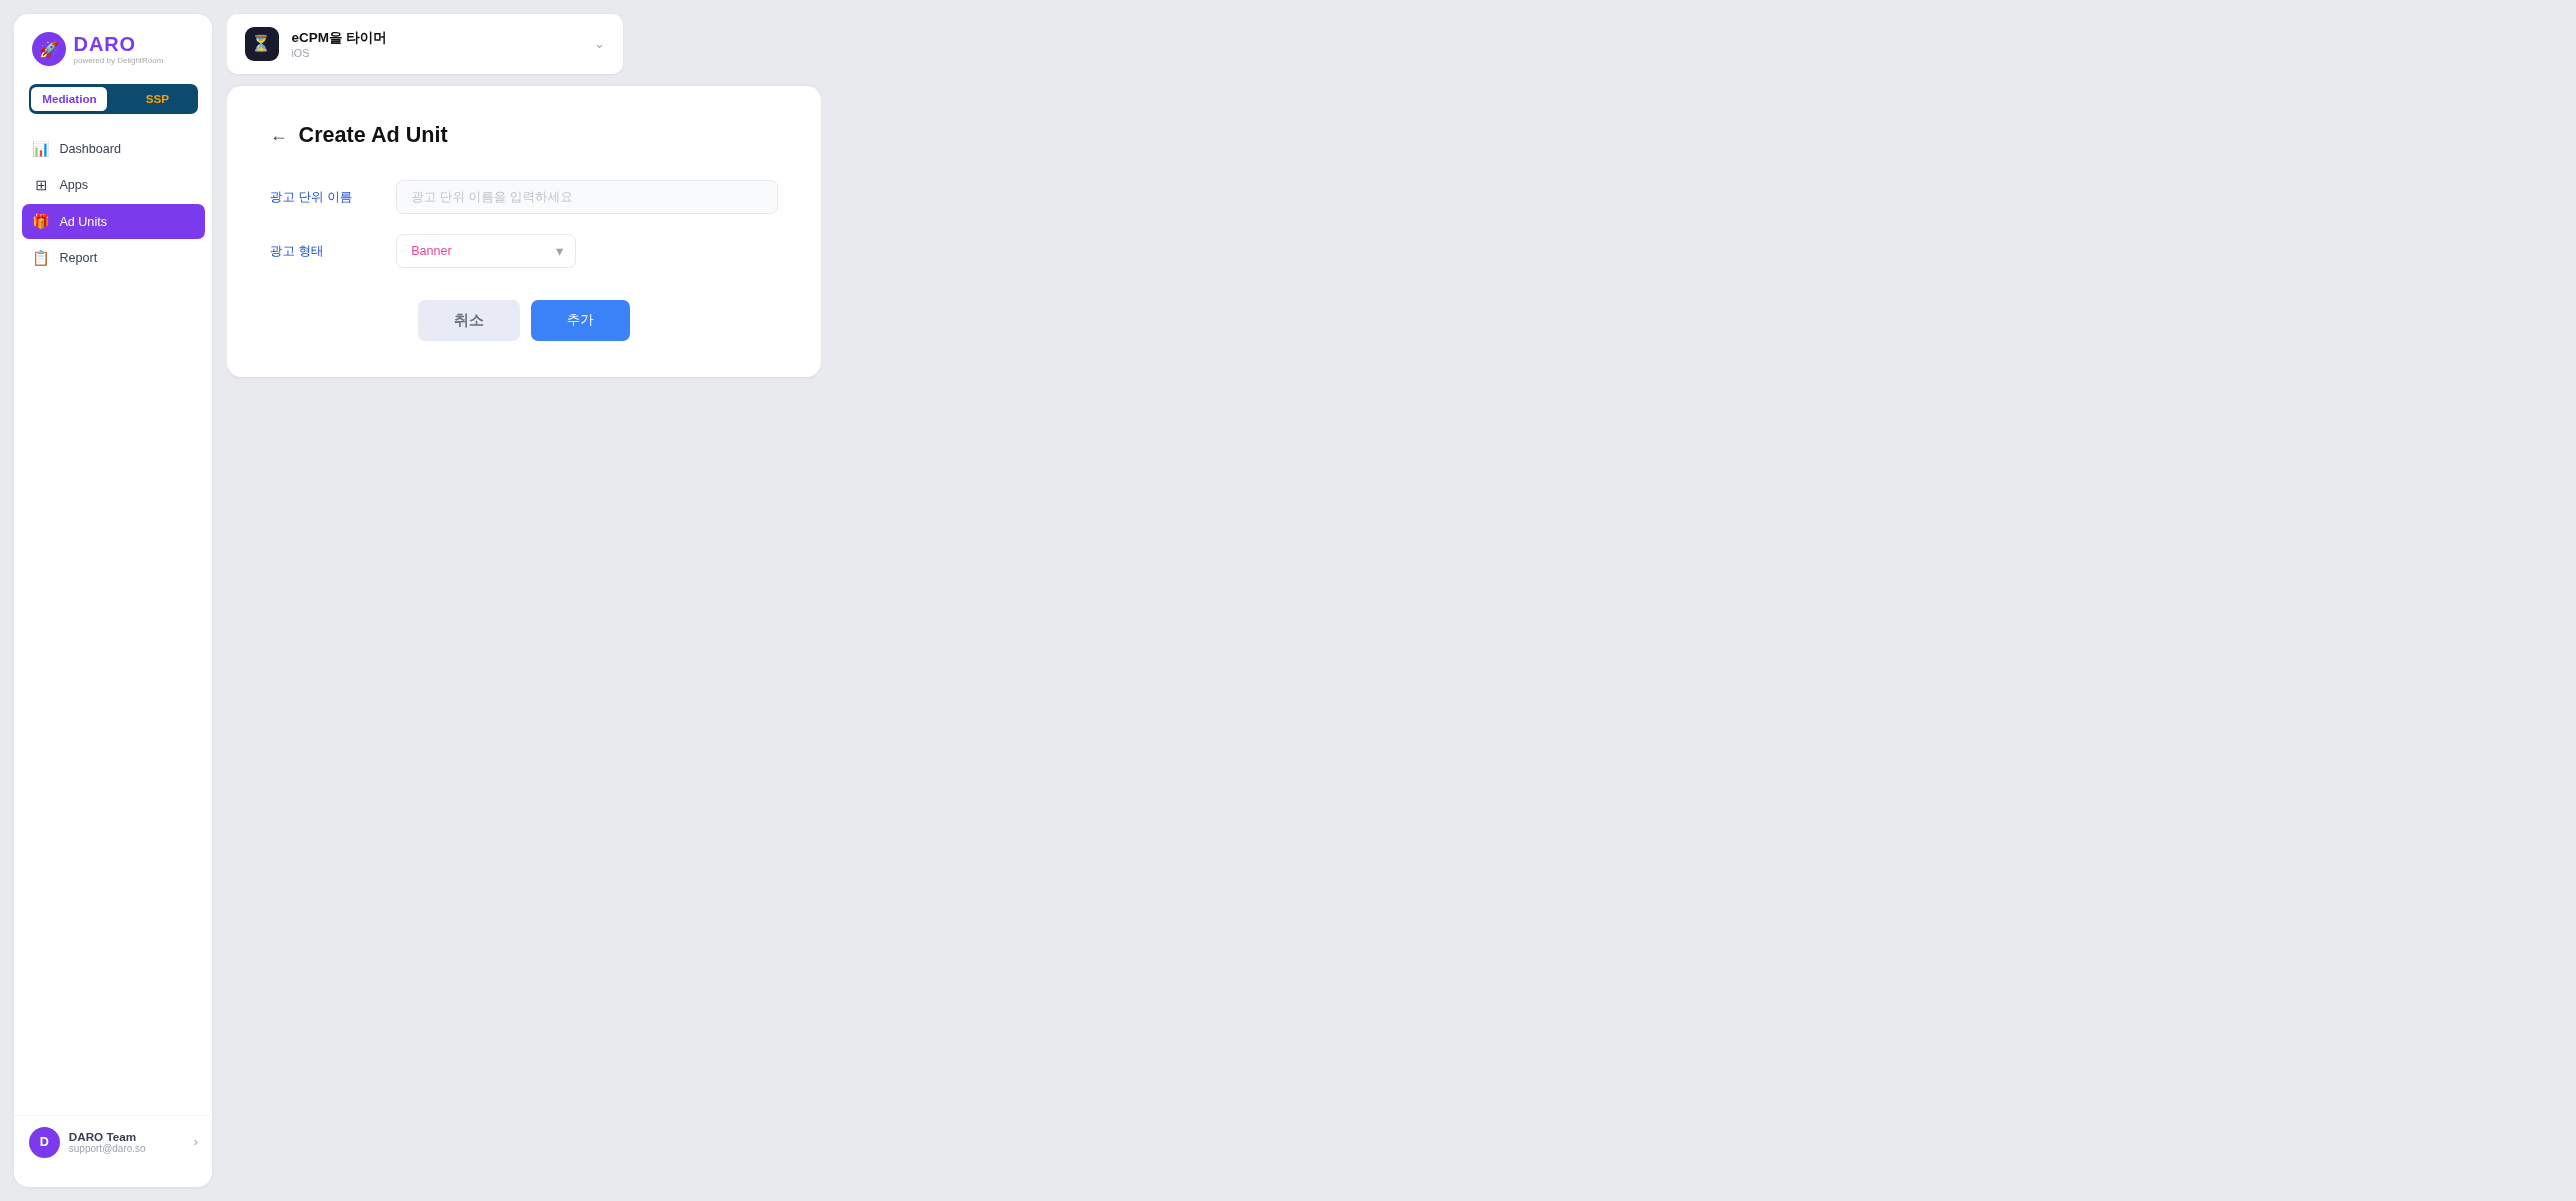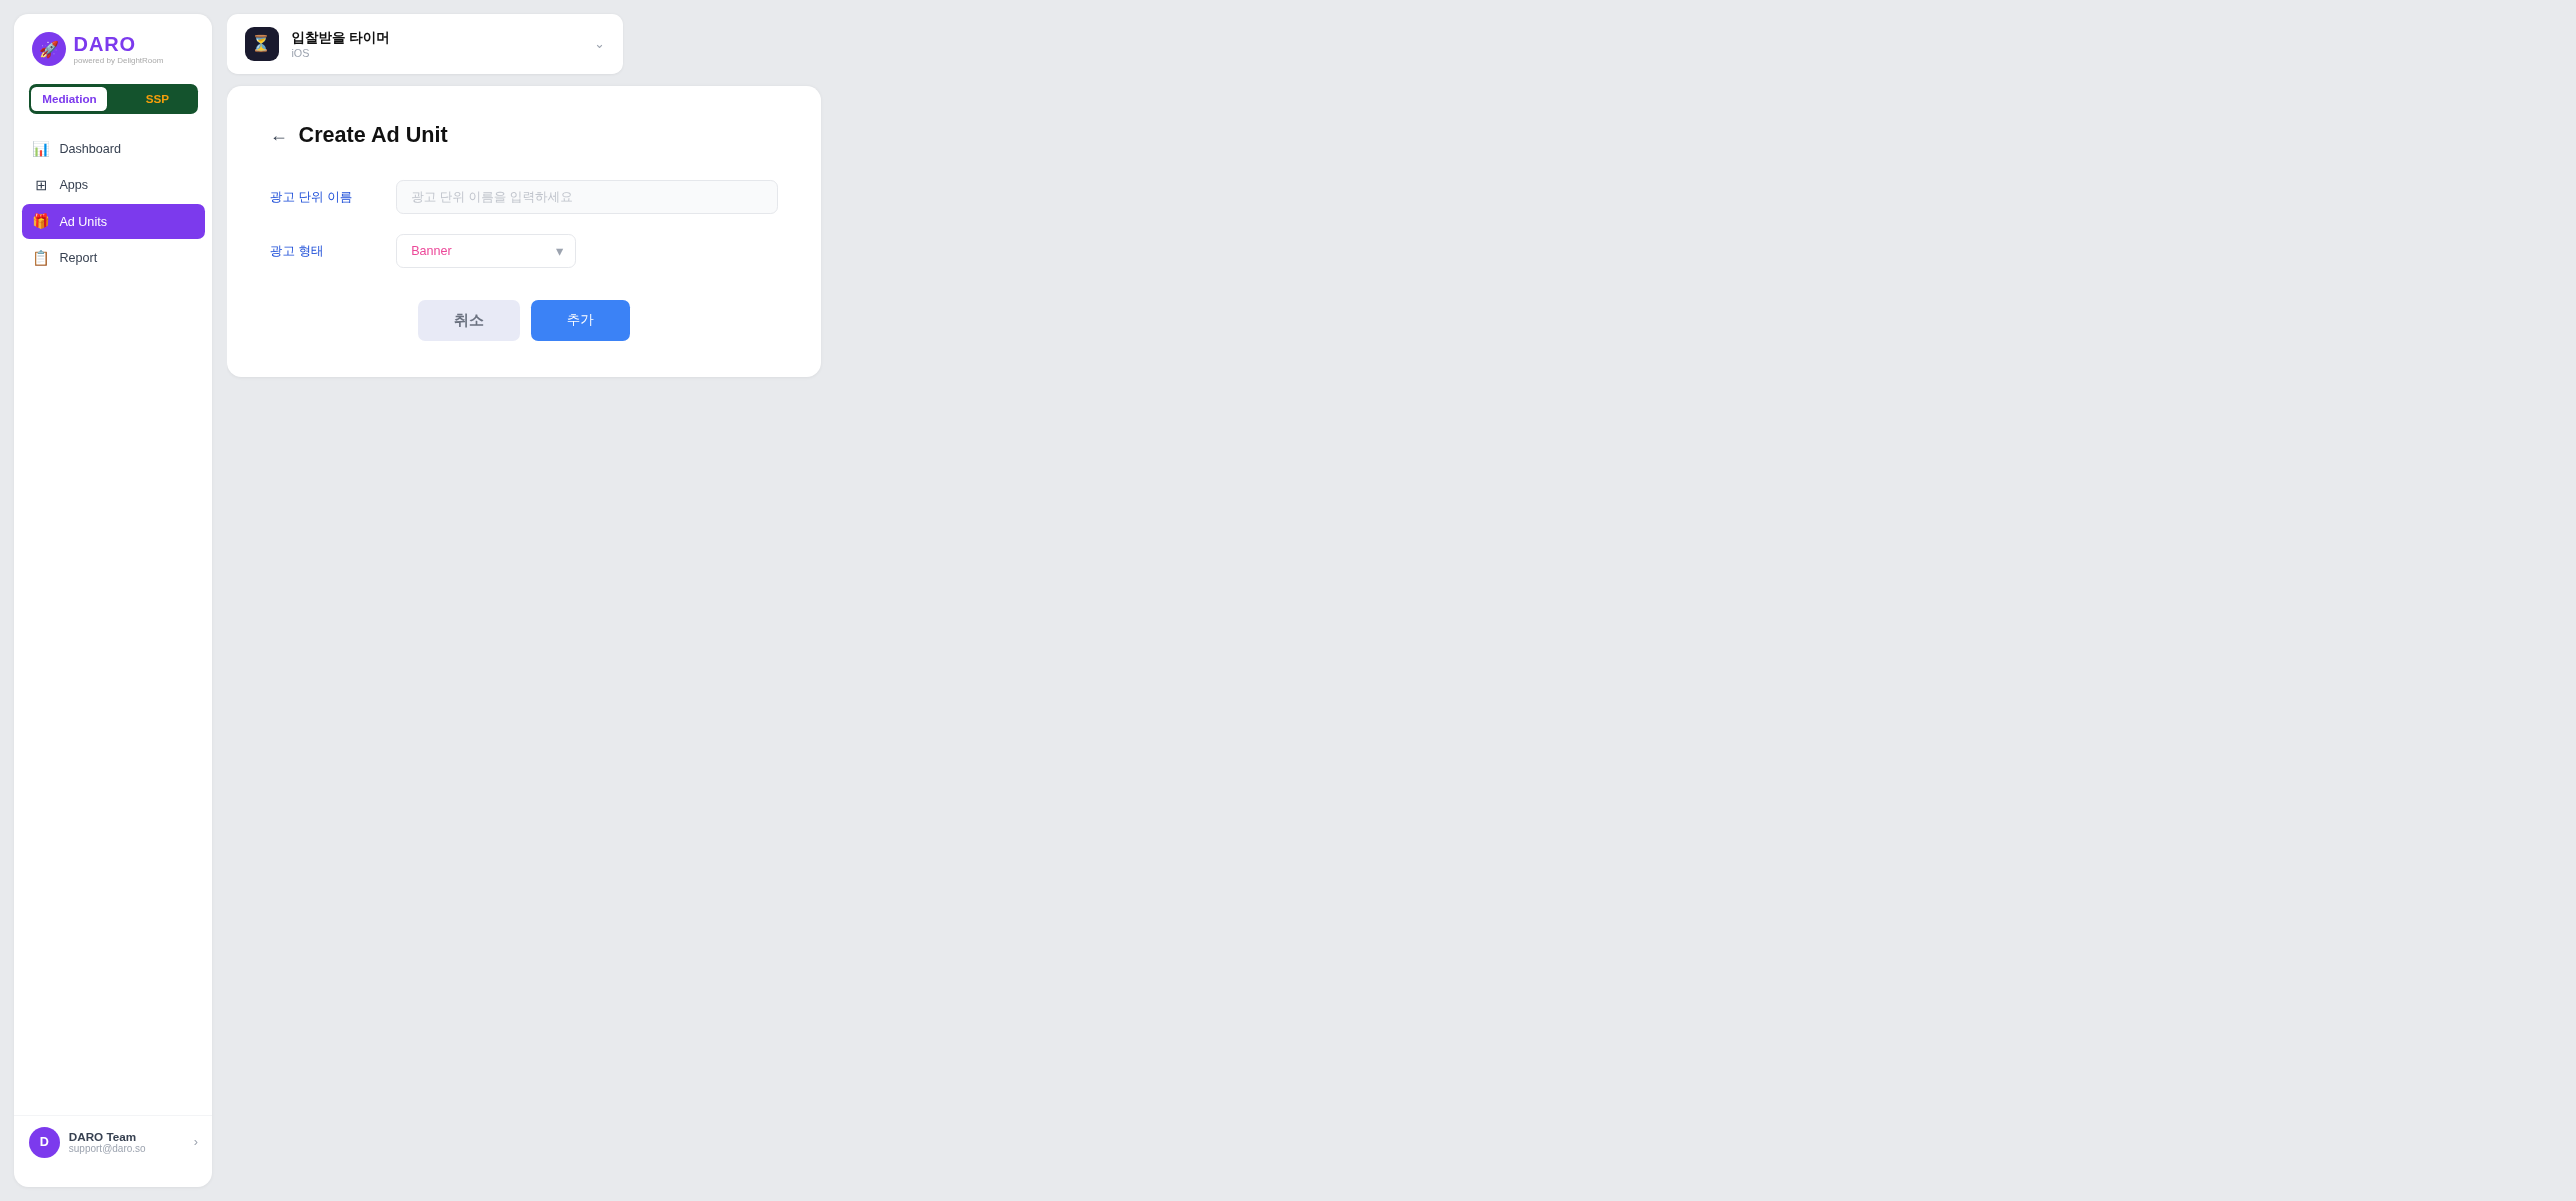--- a/index.html
+++ b/index.html
@@ -53,21 +53,21 @@
     }
     .logo-sub {
       font-size: 8px;
       color: #aaa;
     }
 
     
     .toggle-tabs {
       display: flex;
       margin: 0 14.4px 18px 14.4px;
-      background: #14532d;
+      background: #0c4a6e;
       border-radius: 7.2px;
       padding: 2.7px;
       gap: 12px;
     }
     .toggle-tab {
       flex: 1;
       text-align: center;
       padding: 5.4px 0;
       border-radius: 5.4px;
       font-size: 11.7px;
@@ -399,21 +399,21 @@
     </div>
     <span class="user-chevron">›</span>
   </div>
 </aside>
 
 <main class="main-content">
 
   <div class="app-selector">
     <div class="app-icon-box">⏳</div>
     <div class="app-name-group">
-      <div class="app-name">입찰받을 타이머</div>
+      <div class="app-name">eCPM을 타이머</div>
       <div class="app-platform">iOS</div>
     </div>
     <span class="app-chevron">⌄</span>
   </div>
 
   <div class="create-card">
     <div class="card-header">
       <button class="back-btn">←</button>
       <h1 class="card-title">Create Ad Unit</h1>
     </div>

